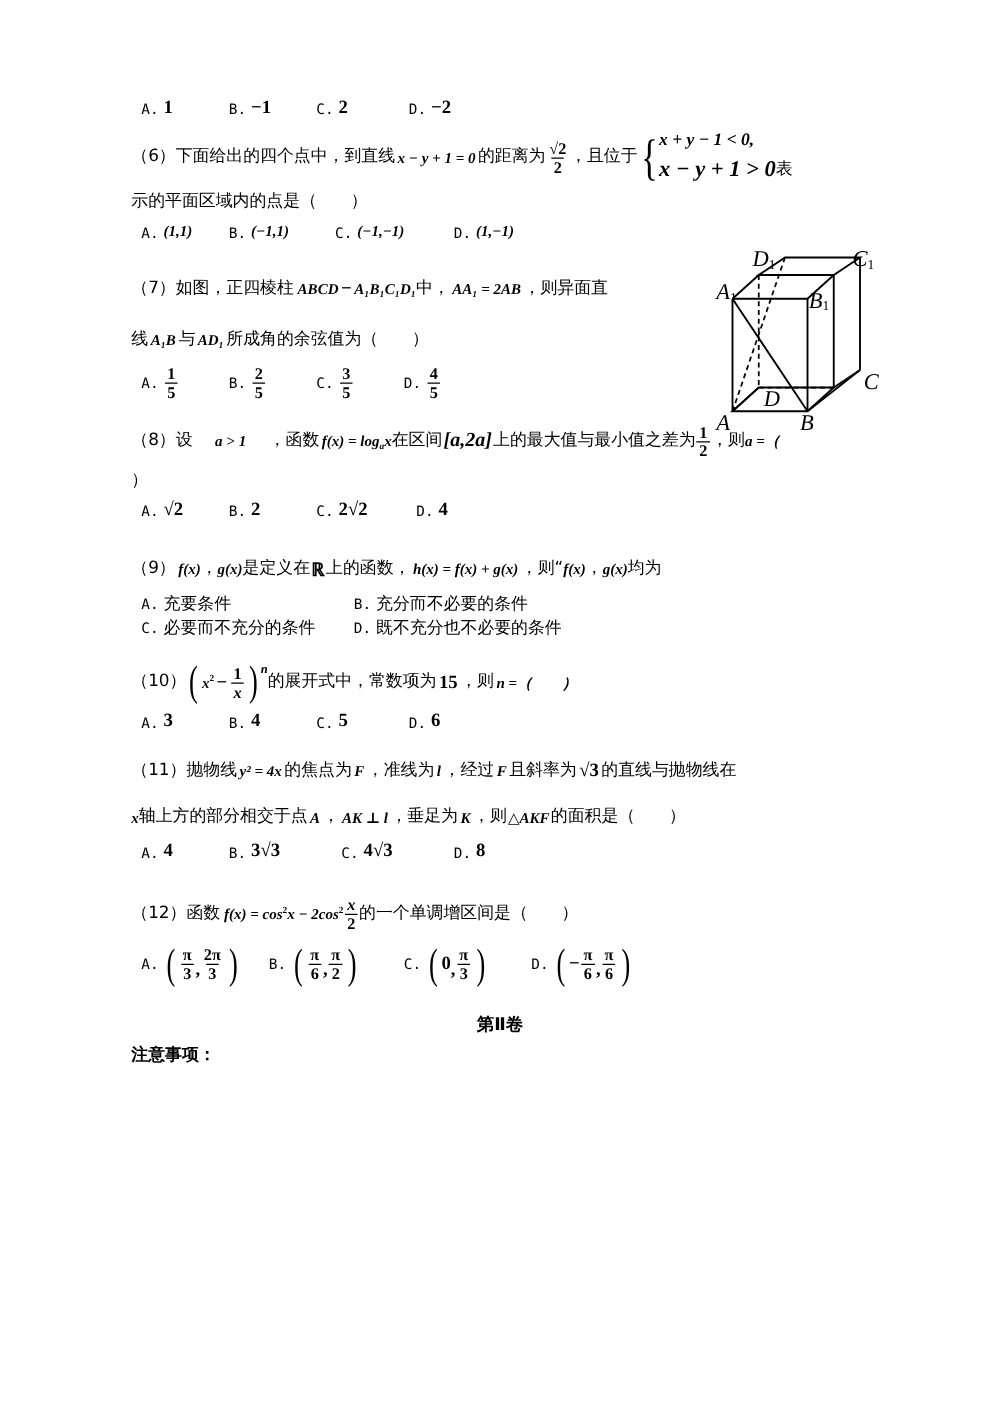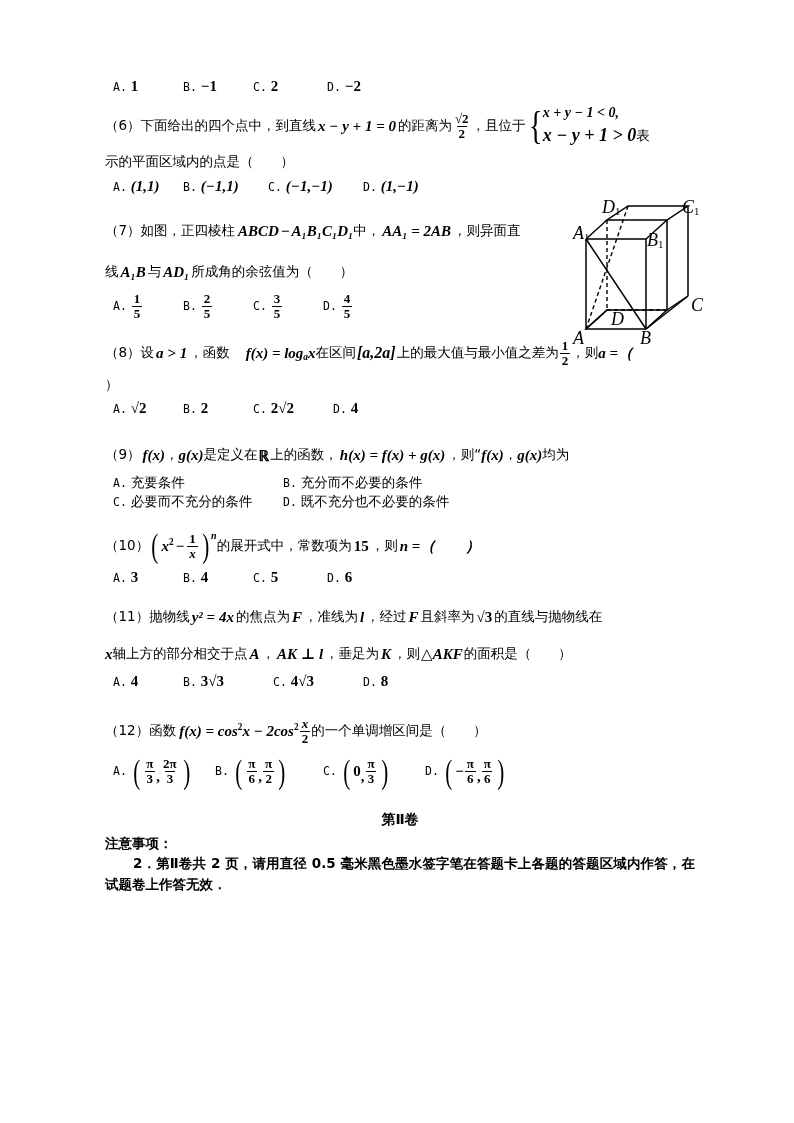--- a/index.html
+++ b/index.html
@@ -24,21 +24,21 @@
     top: 78px;
     width: 590px;
   }
 
   
   .cn { font-family: "DejaVu Sans", "Liberation Sans", sans-serif; font-size: 13.5px; }
   .mi {
     font-family: "Liberation Serif", "DejaVu Serif", serif;
     font-weight: bold;
     font-style: italic;
-    font-size: 15px;
+    font-size: 12px;
   }
   .mb {
     font-family: "Liberation Serif", "DejaVu Serif", serif;
     font-weight: bold;
     font-size: 15px;
   }
   .opt-letter {
     font-family: "DejaVu Sans Mono", "Liberation Mono", monospace;
     font-size: 11.5px;
     letter-spacing: 0px;
@@ -325,23 +325,23 @@
         <span class="frac">
           <span class="num">4</span>
           <span class="den">5</span>
         </span>
       </span>
     </div>
 
     <div class="qline" style="height:34px;">
       <span class="qtext">（8）</span>
       <span class="qtext">设</span>
-      <span class="mi" style="margin:0 2px;">a &gt; 1</span>
+      <span class="mi" style="margin:0 18px;">a &gt; 1</span>
       <span class="qtext">，函数</span>
-      <span class="mi" style="margin-left:16px;">
+      <span class="mi" style="margin-left:2px;">
         <span>f(x) = log</span><sub class="s" style="font-style:italic;">a</sub><span>x</span>
       </span>
       <span class="qtext">在区间</span>
       <span class="mi" style="margin:0 1px; font-size:16px;">[a,2a]</span>
       <span class="qtext">上的最大值与最小值之差为</span>
       <span class="frac">
         <span class="num">1</span>
         <span class="den">2</span>
       </span>
       <span class="qtext">，则</span>
@@ -577,16 +577,15 @@
               <span class="den">6</span>
             </span>
           </span>
           <span class="pp">)</span>
         </span>
       </span>
     </div>
 
     <div class="partii-title" style="margin-top:6px;">第Ⅱ卷</div>
     <div class="notice-head" style="margin-top:6px;">注意事项：</div>
-    <div class="notice-item">2．第Ⅱ卷共 2 页，请用直径 0.5 毫米黑色墨水签字笔在答题卡上各题的答题区域内作答，在试题卷上作答无效．</div>
 
   </div>
 </div>
 
 </body></html>

